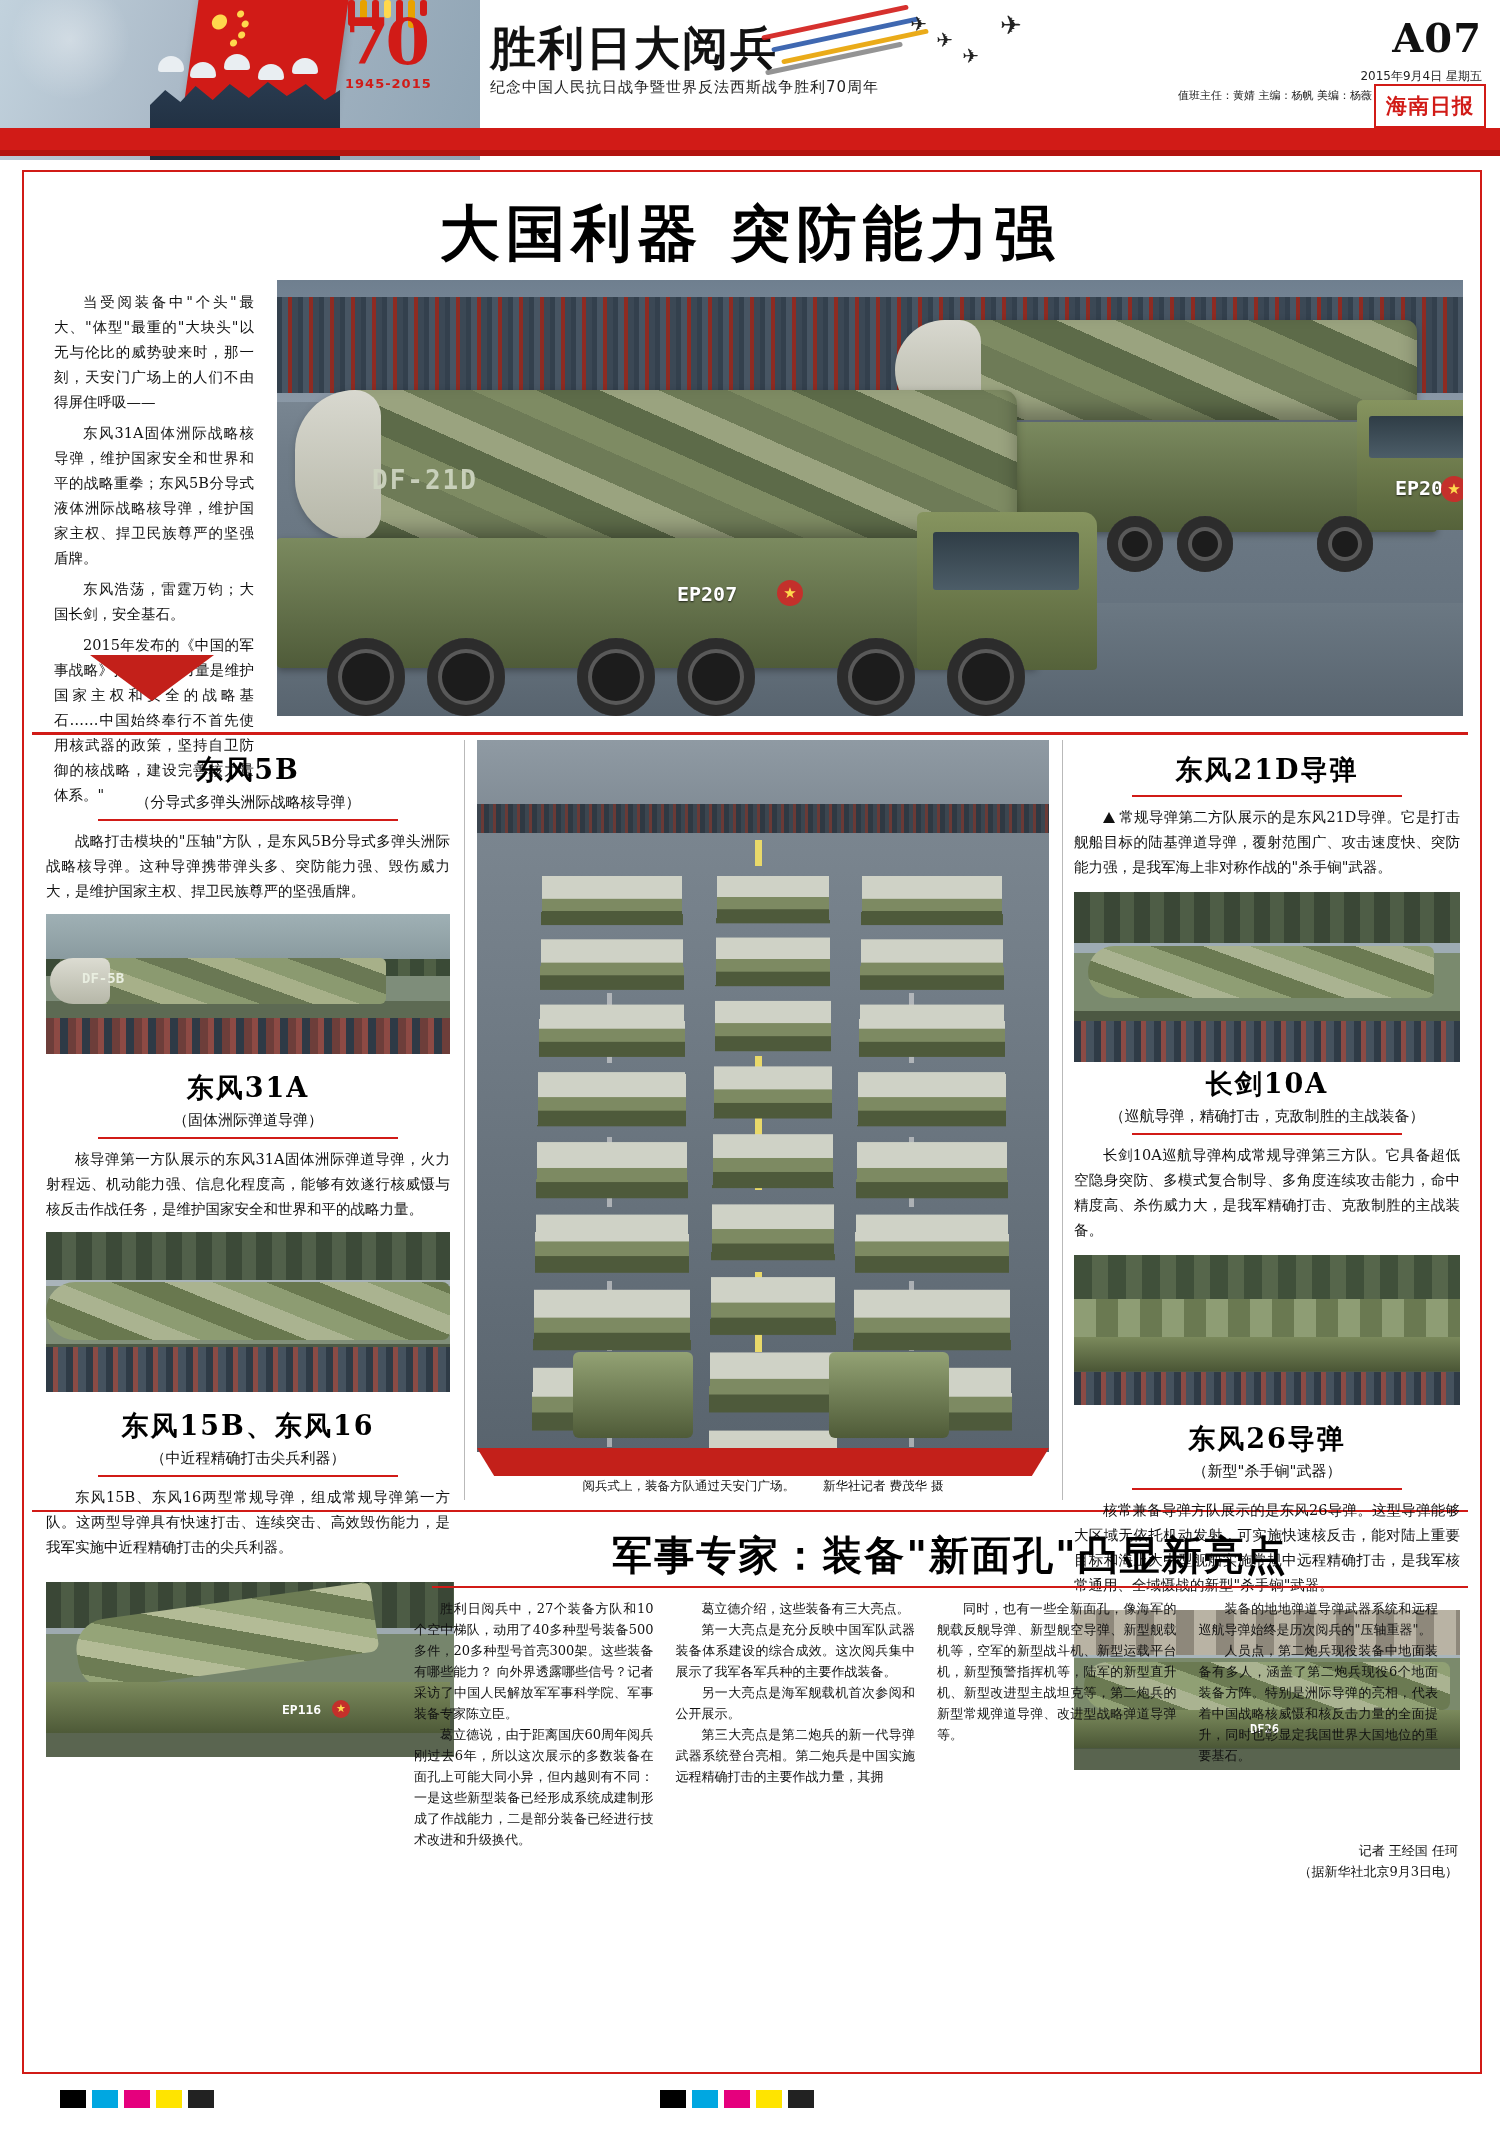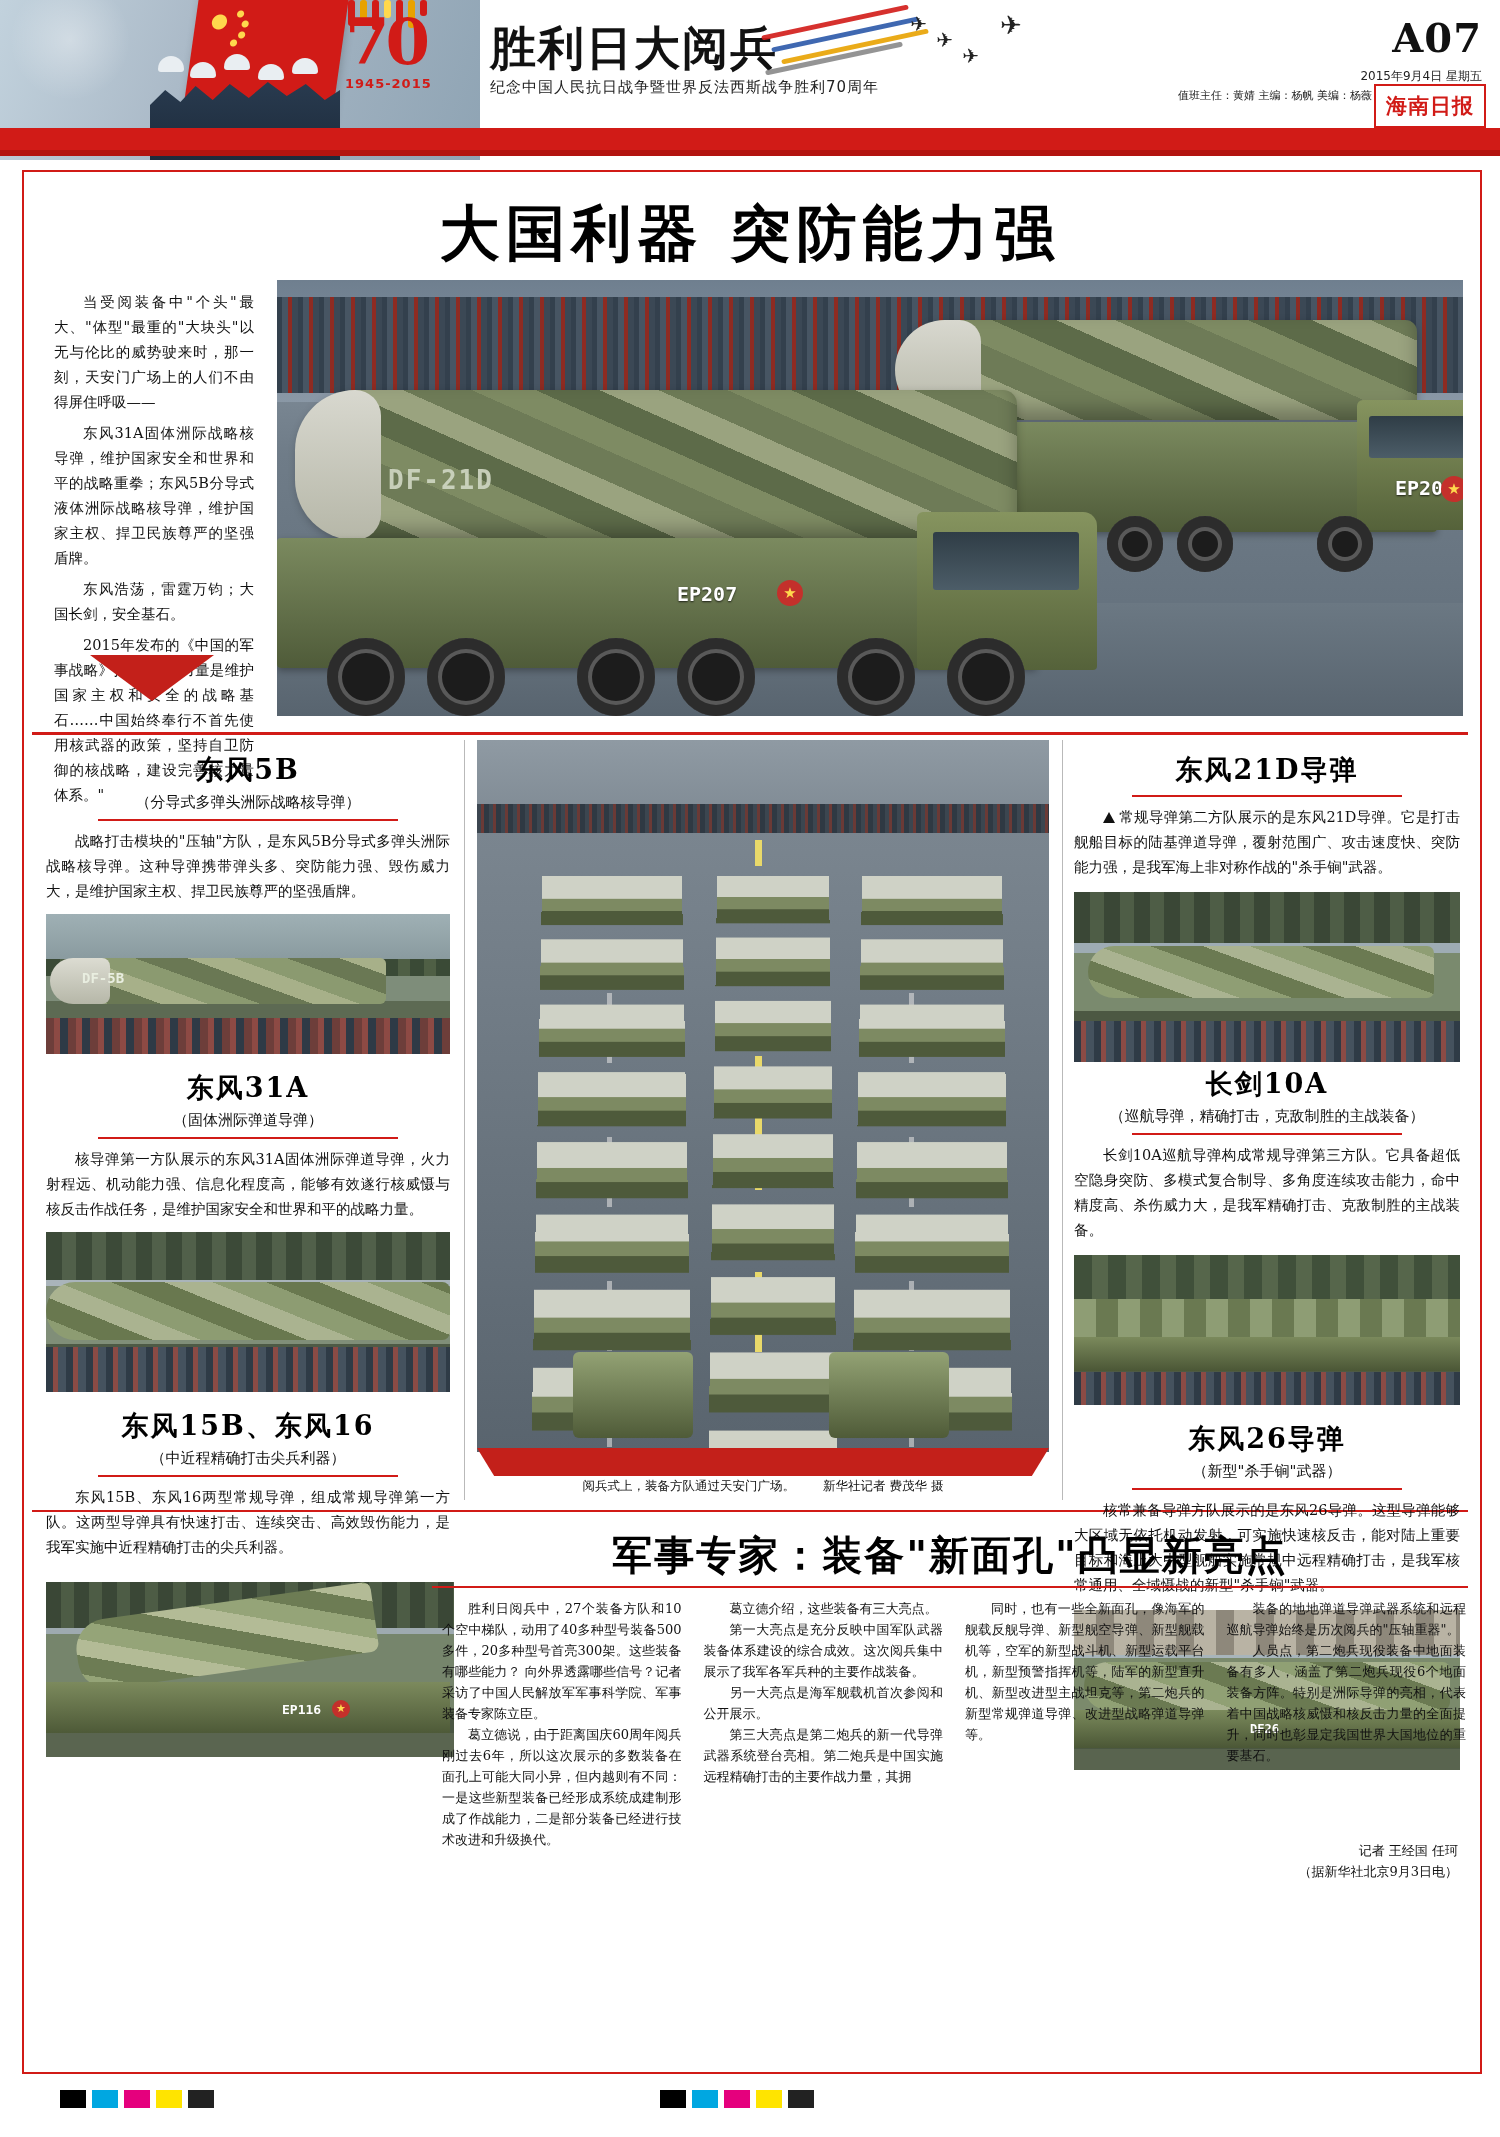--- a/index.html
+++ b/index.html
@@ -221,21 +221,21 @@
         <div class="redstar" style="left:1164px;top:196px;">★</div>
         <div class="wheel" style="left:640px;top:236px;"></div>
         <div class="wheel" style="left:710px;top:236px;"></div>
         <div class="wheel" style="left:830px;top:236px;"></div>
         <div class="wheel" style="left:900px;top:236px;"></div>
         <div class="wheel" style="left:1040px;top:236px;"></div>
 
         <div class="missile" style="left:20px;top:110px;width:720px;height:150px;">
           <div class="mnose"></div>
         </div>
-        <div class="bigcode" style="left:111px;top:185px;">DF-21D</div>
+        <div class="bigcode" style="left:95px;top:185px;">DF-21D</div>
         <div class="truck" style="left:0px;top:258px;width:760px;height:130px;"></div>
         <div class="cab" style="left:640px;top:232px;width:180px;height:158px;">
           <div class="glass" style="left:16px;top:20px;width:146px;height:58px;"></div>
         </div>
         <div class="plate" style="left:400px;top:302px;">EP207</div>
         <div class="redstar" style="left:500px;top:300px;">★</div>
         <div class="wheel" style="left:50px;top:358px;width:78px;height:78px;"></div>
         <div class="wheel" style="left:150px;top:358px;width:78px;height:78px;"></div>
         <div class="wheel" style="left:300px;top:358px;width:78px;height:78px;"></div>
         <div class="wheel" style="left:400px;top:358px;width:78px;height:78px;"></div>
@@ -382,21 +382,21 @@
                background:repeating-linear-gradient(20deg,#90a074 0 18px,#6b7a52 18px 36px,#aab391 36px 52px);"></div>
           <div style="position:absolute;left:0;top:100px;width:386px;height:38px;background:linear-gradient(180deg,#7b8a5c,#4b5736);"></div>
           <div style="position:absolute;left:176px;top:112px;color:#fff;font-family:'DejaVu Sans Mono',monospace;font-size:12px;font-weight:bold;">DF26</div>
           <div style="position:absolute;left:0;bottom:0;width:100%;height:13%;background:#59644f;"></div>
         </div>
       </div>
 
       <div class="feat-title" style="left:400px;top:1348px;width:1036px;">军事专家：装备"新面孔"凸显新亮点</div>
       <div class="hr-red" style="left:400px;top:1406px;width:1036px;height:2px;"></div>
 
-      <div class="feat-cols" style="left:410px;top:1418px;width:1024px;height:240px;">
+      <div class="feat-cols" style="left:382px;top:1418px;width:1024px;height:240px;">
         <div class="col">
           <p>胜利日阅兵中，27个装备方队和10个空中梯队，动用了40多种型号装备500多件，20多种型号首亮300架。这些装备有哪些能力？ 向外界透露哪些信号？记者采访了中国人民解放军军事科学院、军事装备专家陈立臣。</p>
           <p>葛立德说，由于距离国庆60周年阅兵刚过去6年，所以这次展示的多数装备在面孔上可能大同小异，但内越则有不同：一是这些新型装备已经形成系统成建制形成了作战能力，二是部分装备已经进行技术改进和升级换代。</p>
         </div>
         <div class="col">
           <p>葛立德介绍，这些装备有三大亮点。</p>
           <p>第一大亮点是充分反映中国军队武器装备体系建设的综合成效。这次阅兵集中展示了我军各军兵种的主要作战装备。</p>
           <p>另一大亮点是海军舰载机首次参阅和公开展示。</p>
           <p>第三大亮点是第二炮兵的新一代导弹武器系统登台亮相。第二炮兵是中国实施远程精确打击的主要作战力量，其拥</p>
         </div>

